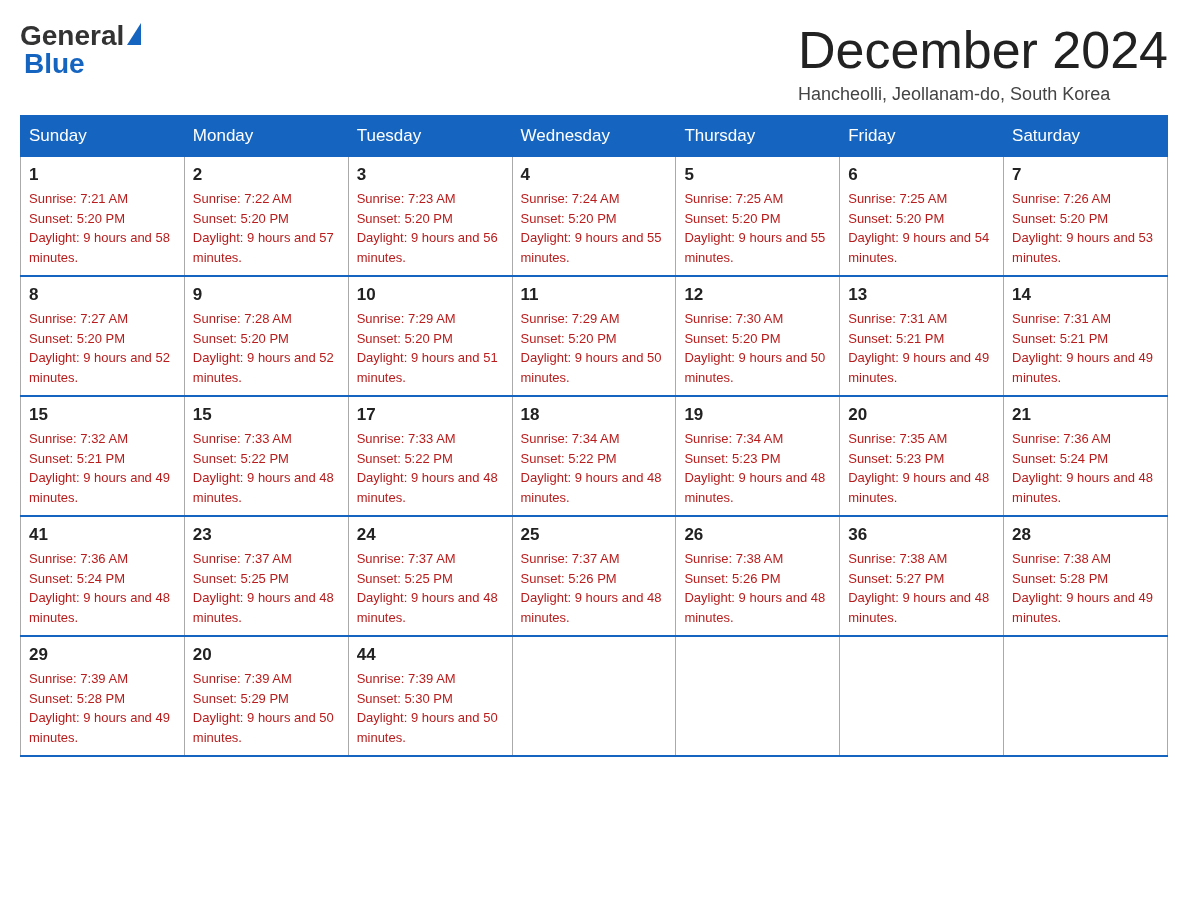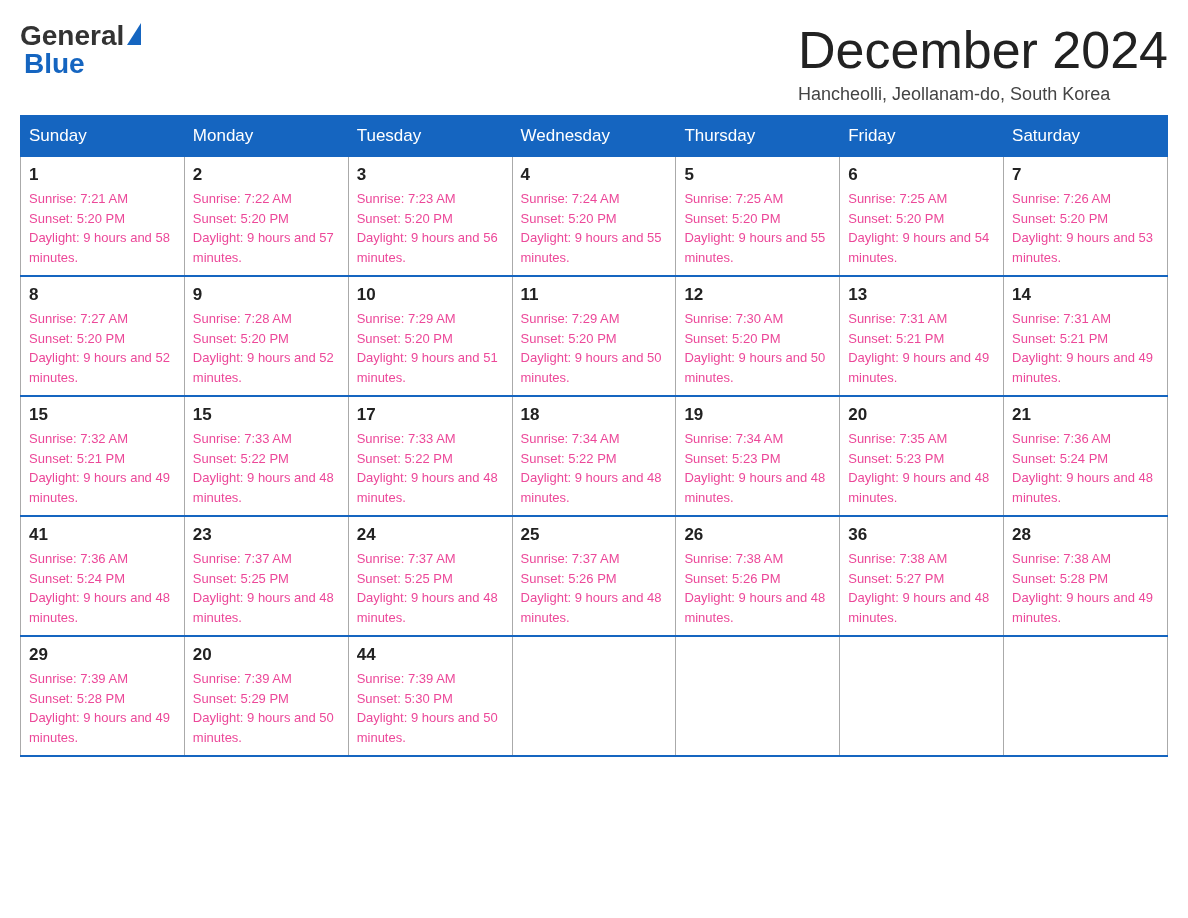--- a/index.html
+++ b/index.html
@@ -82,21 +82,21 @@
     }
     .calendar td .day-num {
       font-size: 17px;
       font-weight: bold;
       display: block;
       margin-bottom: 4px;
     }
     .calendar td .day-info {
       font-size: 13px;
       line-height: 1.5;
-      color: #ec4899;
+      color: #b91c1c;
     }
     .calendar tr.week-row td {
       border-bottom: 2px solid #1565c0;
     }
     .empty-cell {
       background: #fff;
     }
   </style>
 </head>
 <body>

